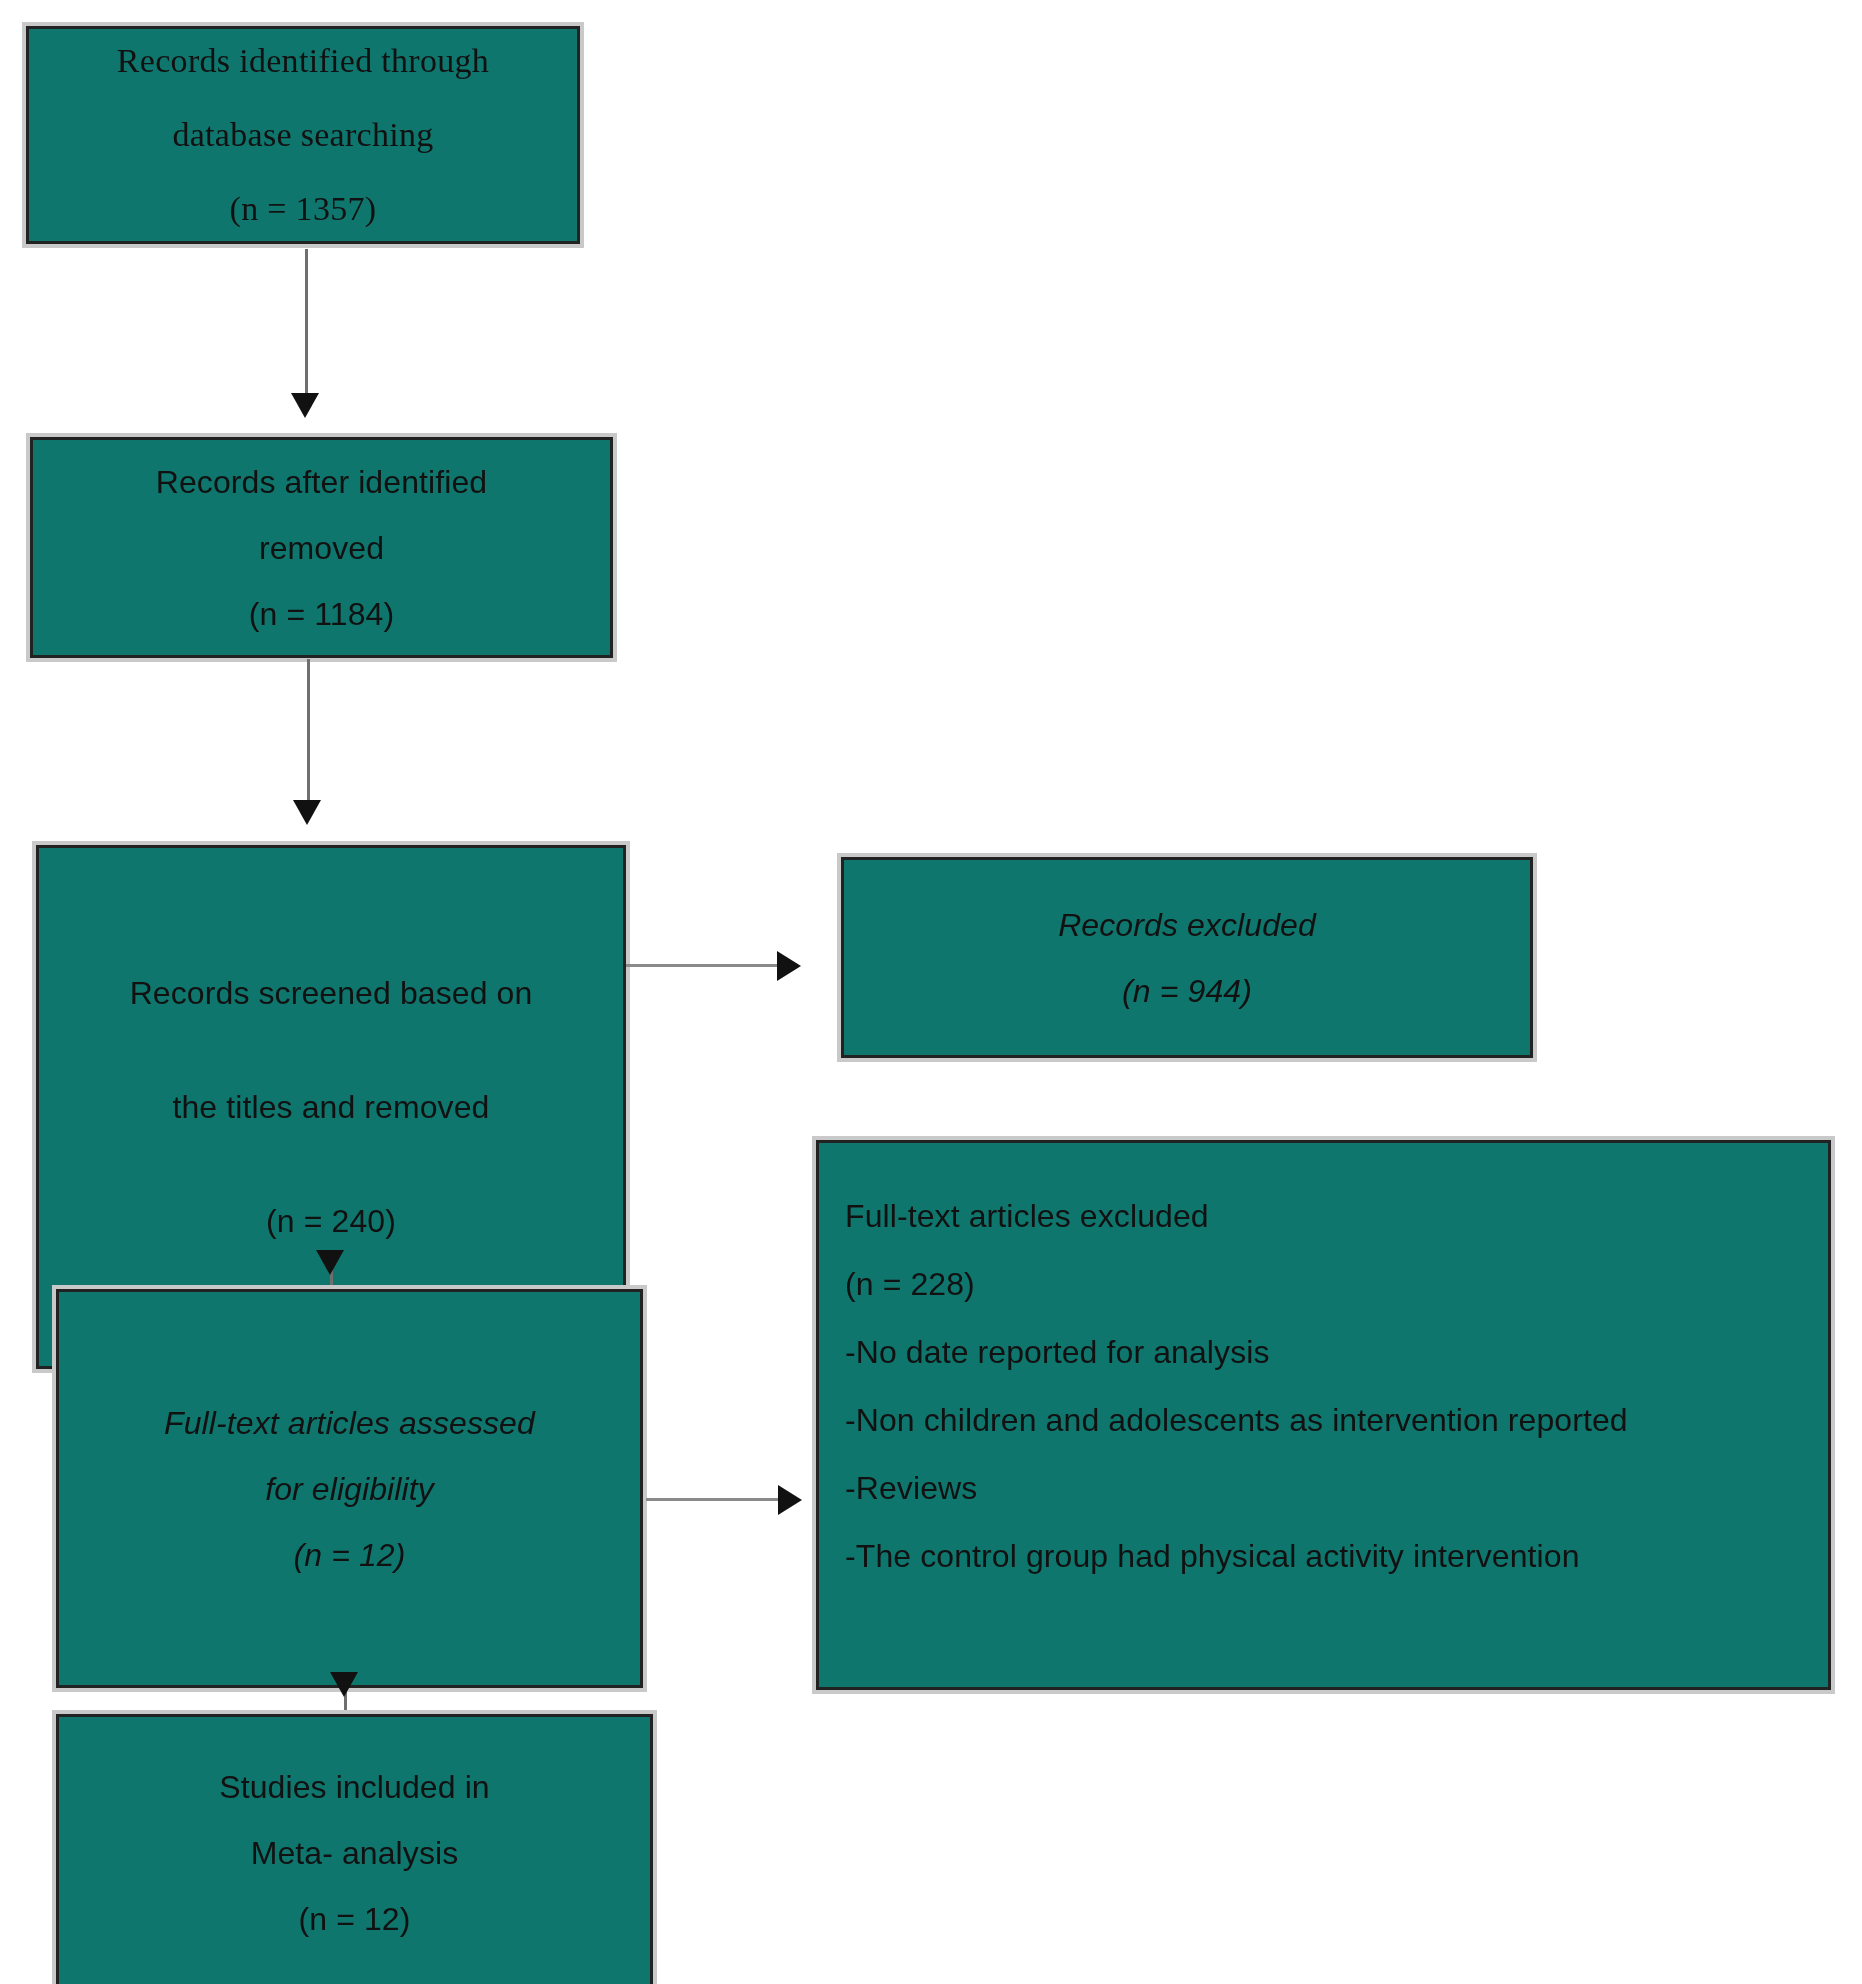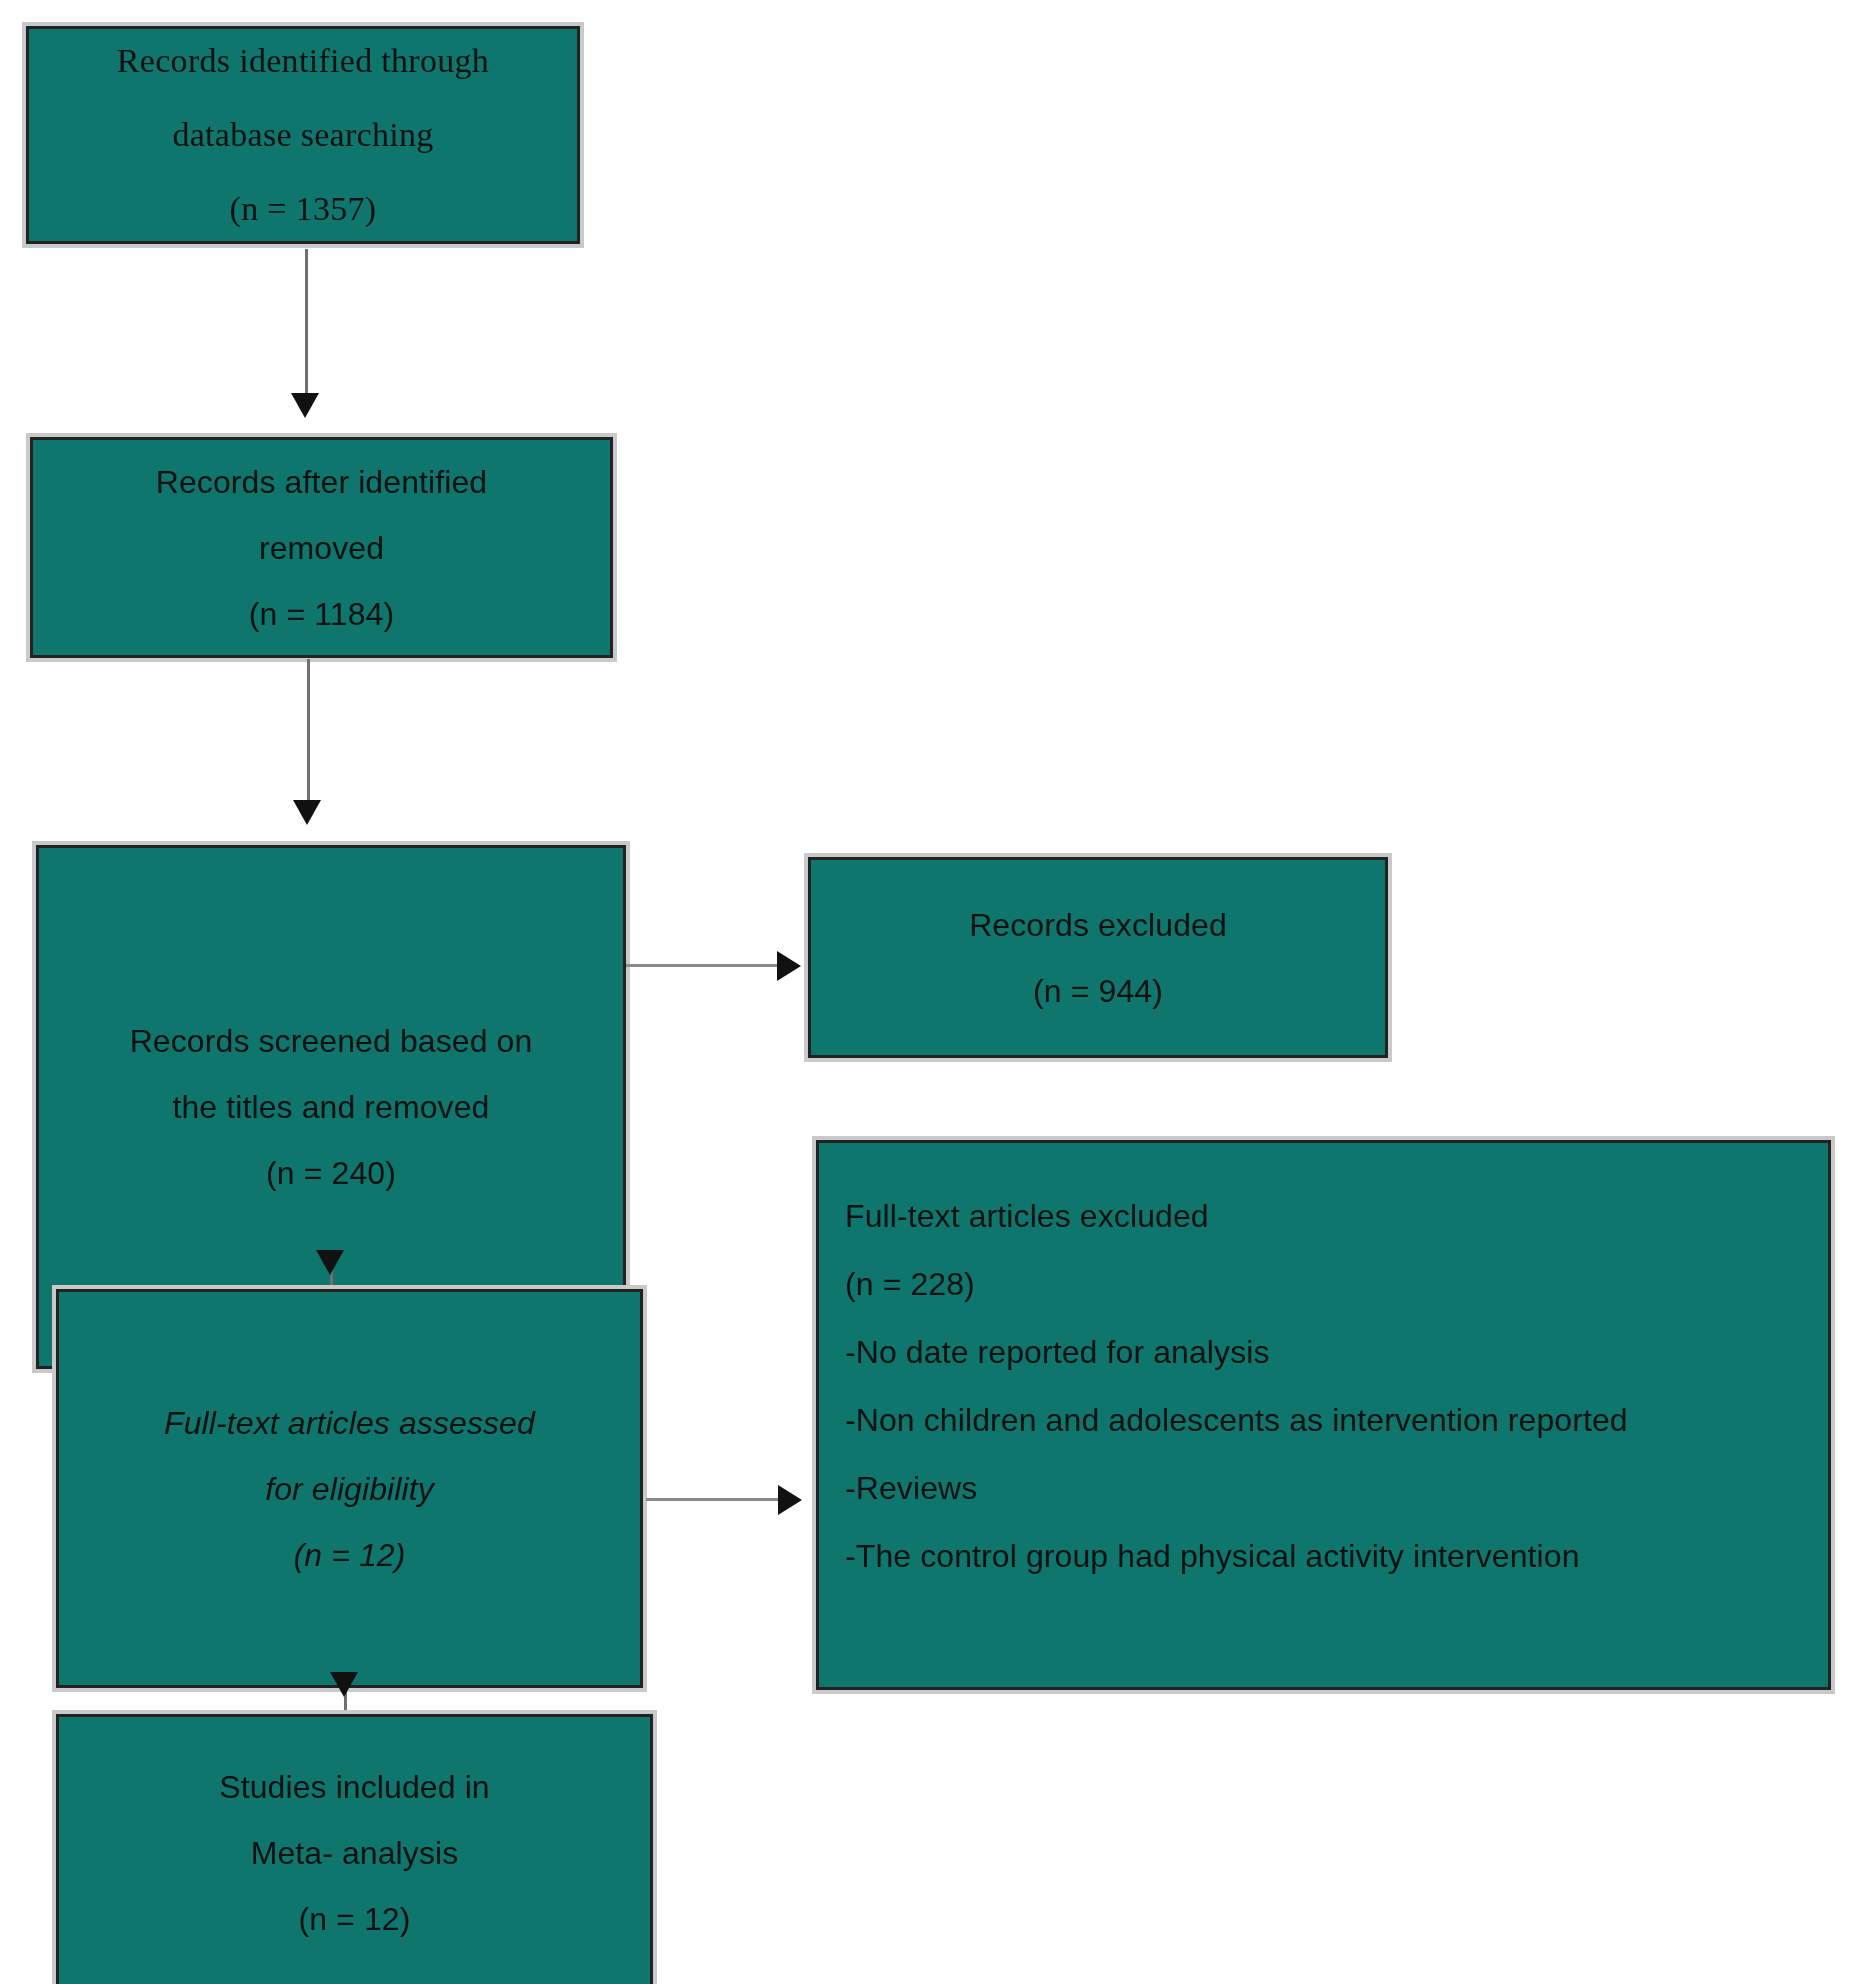--- a/index.html
+++ b/index.html
@@ -116,30 +116,30 @@
 
   <div class="node sans centered" style="left:30px; top:437px; width:583px; height:221px;">
     <div class="line">Records after identified</div>
     <div class="line">removed</div>
     <div class="line">(n = 1184)</div>
   </div>
 
   <div class="vline" style="left:307px; top:659px; height:155px;"></div>
   <div class="arrow-down" style="left:293px; top:800px;"></div>
 
-  <div class="node sans centered" style="left:36px; top:845px; width:590px; height:524px;">
+  <div class="node sans centered" style="left:36px; top:845px; width:590px; height:524px;gap:48px;">
     <div class="line">Records screened based on</div>
     <div class="line">the titles and removed</div>
     <div class="line">(n = 240)</div>
   </div>
 
   <div class="hline" style="left:626px; top:964px; width:158px;"></div>
   <div class="arrow-right" style="left:777px; top:951px;"></div>
 
-  <div class="node sans centered" style="left:808px; top:857px; width:580px; height:201px;">
+  <div class="node sans centered" style="left:841px; top:857px; width:692px; height:201px;font-style:italic;">
     <div class="line">Records excluded</div>
     <div class="line">(n = 944)</div>
   </div>
 
   <div class="vline" style="left:330px; top:1259px; height:30px;"></div>
   <div class="arrow-down" style="left:316px; top:1250px;"></div>
 
   <div class="node sans listed" style="left:816px; top:1140px; width:1015px; height:550px;">
     <div class="line">Full-text articles excluded</div>
     <div class="line">(n = 228)</div>

